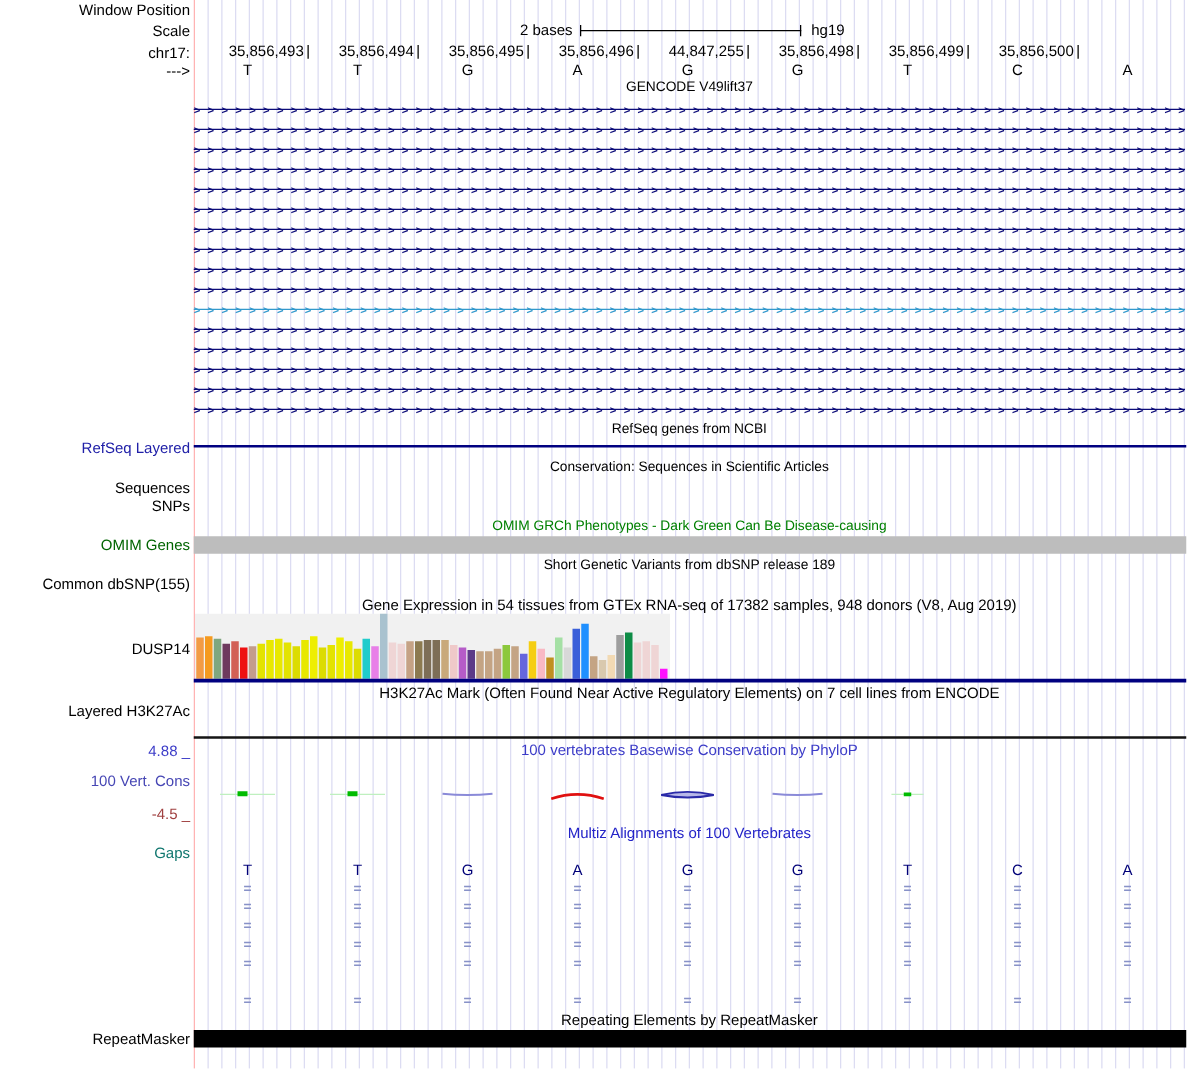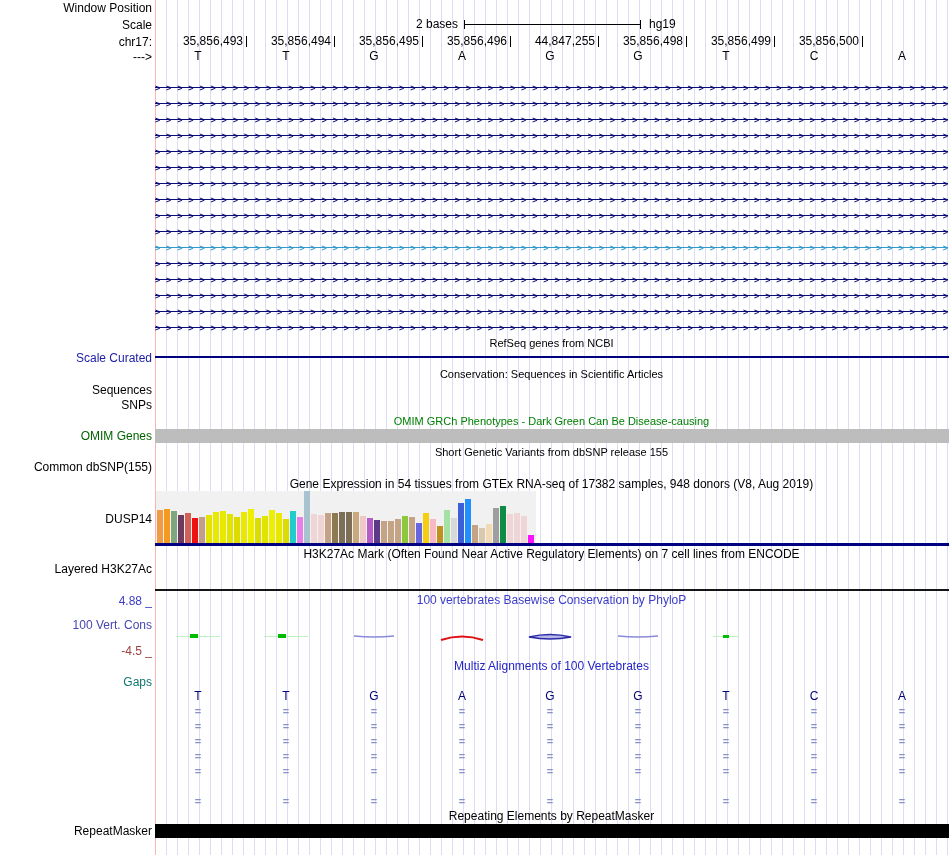--- a/index.html
+++ b/index.html
@@ -143,20 +143,21 @@
       <div class="seqletter" style="left: 286px; top: 50px;">T</div>
       <div class="seqletter" style="left: 374px; top: 50px;">G</div>
       <div class="seqletter" style="left: 462px; top: 50px;">A</div>
       <div class="seqletter" style="left: 550px; top: 50px;">G</div>
       <div class="seqletter" style="left: 638px; top: 50px;">G</div>
       <div class="seqletter" style="left: 726px; top: 50px;">T</div>
       <div class="seqletter" style="left: 814px; top: 50px;">C</div>
       <div class="seqletter" style="left: 902px; top: 50px;">A</div>
     </div>
 
+  <div class="ttl" style="top:64px">GENCODE V49lift37</div>
   <div id="layer-genes" class="abs">
       <div class="generow" style="top: 80px;">
         <div class="gline" style="background: rgb(12, 12, 120);"></div>
         <div class="chev" style="color: rgb(12, 12, 120);">
           <span>&gt;</span>
           <span>&gt;</span>
           <span>&gt;</span>
           <span>&gt;</span>
           <span>&gt;</span>
           <span>&gt;</span>
@@ -1379,32 +1380,32 @@
           <span>&gt;</span>
           <span>&gt;</span>
           <span>&gt;</span>
           <span>&gt;</span>
           <span>&gt;</span>
         </div>
       </div>
     </div>
 
   <div class="ttl" style="top:337px">RefSeq genes from NCBI</div>
-  <div class="lbl c-refseq" style="top:351px">Scale Curated</div>
+  <div class="lbl c-refseq" style="top:351px">RefSeq Layered</div>
   <div class="hline" style="top:356px;height:2px;background:#000080"></div>
 
   <div class="ttl" style="top:368px">Conservation: Sequences in Scientific Articles</div>
   <div class="lbl" style="top:383px">Sequences</div>
   <div class="lbl" style="top:398px">SNPs</div>
 
   <div class="ttl c-greent" style="top:415px">OMIM GRCh Phenotypes - Dark Green Can Be Disease-causing</div>
   <div class="lbl c-green" style="top:429px">OMIM Genes</div>
   <div class="hline" style="top:429px;height:14px;background:#bdbdbd"></div>
 
-  <div class="ttl" style="top:446px">Short Genetic Variants from dbSNP release 155</div>
+  <div class="ttl" style="top:446px">Short Genetic Variants from dbSNP release 189</div>
   <div class="lbl" style="top:460px">Common dbSNP(155)</div>
 
   <div class="ttl ttl12" style="top:478px">Gene Expression in 54 tissues from GTEx RNA-seq of 17382 samples, 948 donors (V8, Aug 2019)</div>
   <div class="lbl" style="top:512px">DUSP14</div>
   <div class="abs" style="left:156px;top:491px;width:380px;height:52px;background:#f1f1f1"></div>
   <div id="layer-gtex" class="abs">
       <div class="gbar" style="left: 157px; top: 510px; height: 33px; background: rgb(242, 155, 69);"></div>
       <div class="gbar" style="left: 164px; top: 509px; height: 34px; background: rgb(245, 154, 31);"></div>
       <div class="gbar" style="left: 171px; top: 511px; height: 32px; background: rgb(127, 167, 127);"></div>
       <div class="gbar" style="left: 178px; top: 515px; height: 28px; background: rgb(110, 58, 94);"></div>

